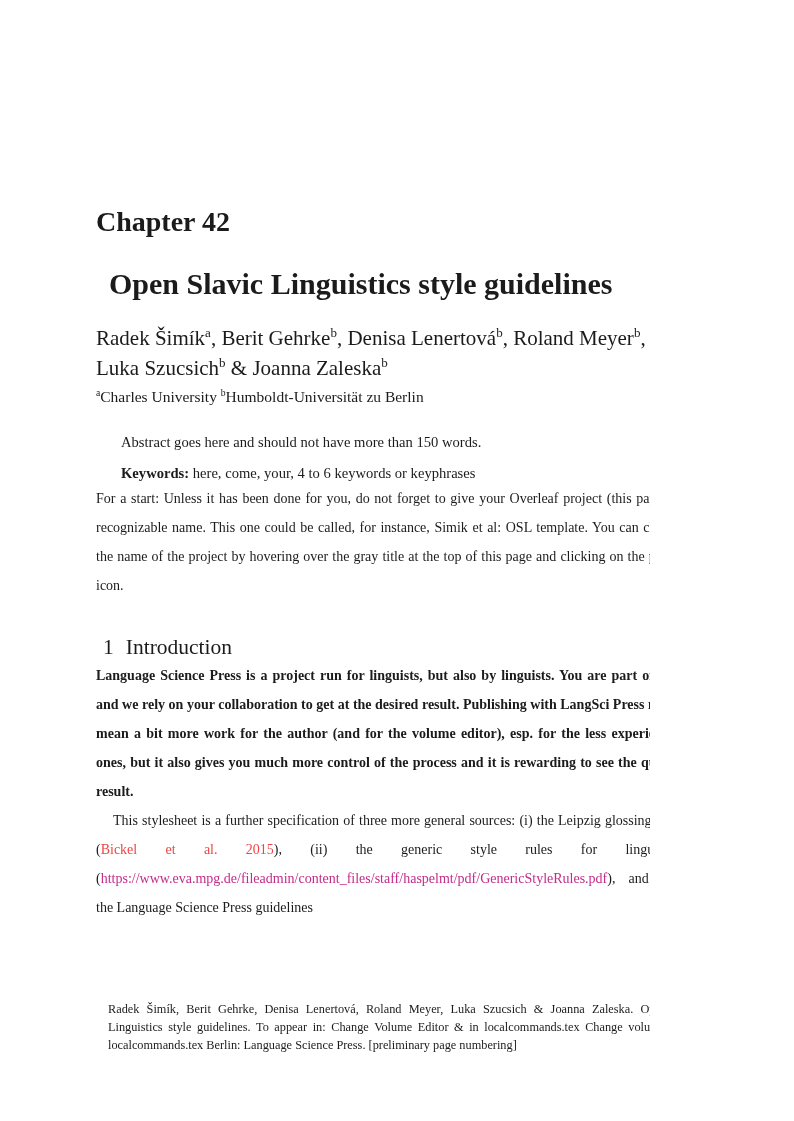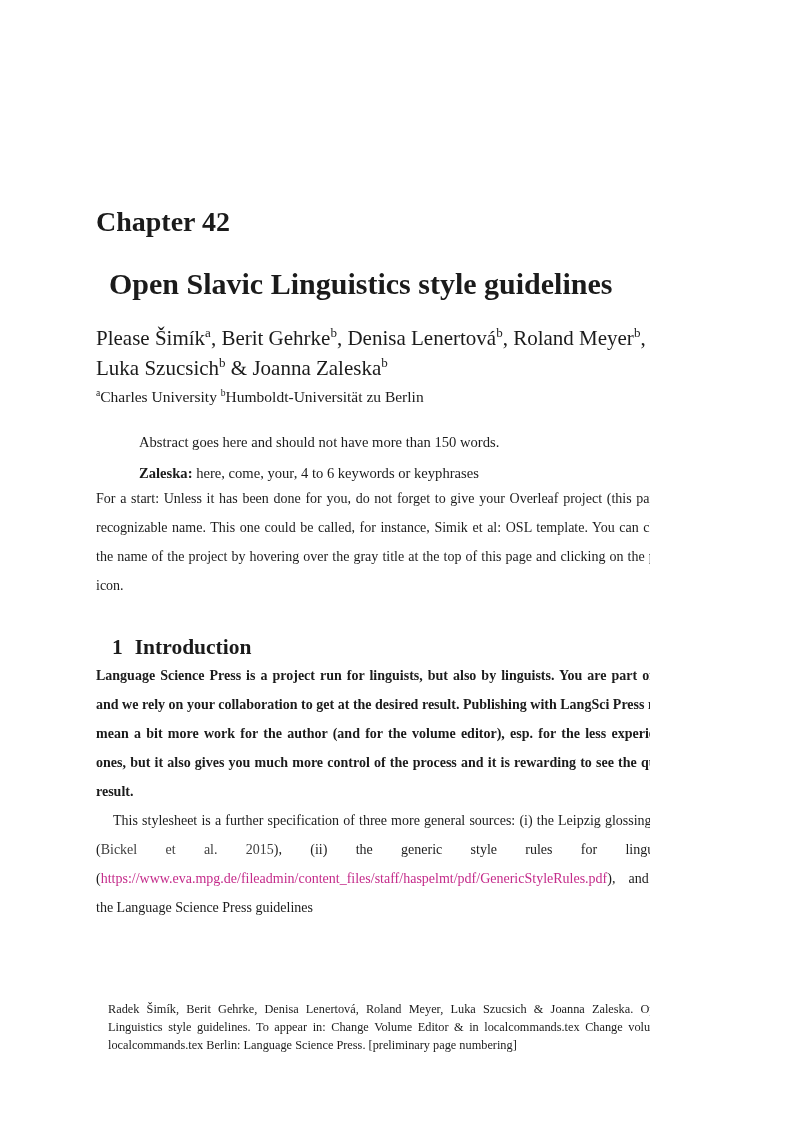--- a/index.html
+++ b/index.html
@@ -41,48 +41,48 @@
   }
   .authors sup, .affiliation sup {
     font-size: 62%;
     line-height: 0;
   }
   .affiliation {
     font-size: 15.5px;
     margin-top: 5px;
   }
   .abstract-block {
-    margin: 26px 30px 0 43px;
+    margin: 26px 30px 0 25px;
     font-size: 14.6px;
     line-height: 1.5;
   }
   .keywords-line {
     margin-top: 9px;
   }
   .kw-label {
     font-weight: bold;
   }
   p.body-par {
     font-size: 14px;
     line-height: 29px;
     text-align: justify;
     margin: 0;
   }
   .p-start { margin-top: 21px; }
   .section-heading {
     font-size: 21.5px;
-    font-weight: bold;
-    margin: 35px 0 0 16px;
+    font-weight: normal;
+    margin: 35px 0 0 7px;
     line-height: 1.2;
   }
   .sec-num { margin-right: 12px; }
   .p-intro { margin-top: 23px; font-weight: bold; }
   .p-indent { text-indent: 17px; }
   .citation {
-    color: #404040;
+    color: #ef4444;
     text-decoration: none;
     cursor: pointer;
   }
   .url-link {
     color: #c42b8a;
     text-decoration: none;
     cursor: pointer;
     overflow-wrap: anywhere;
   }
   .page-footer {
@@ -98,27 +98,27 @@
 </head>
 <body>
 
 <div class="page">
   <div class="content">
 
     <h1 class="chapter-label">Chapter 42</h1>
 
     <h1 class="paper-title">Open Slavic Linguistics style guidelines</h1>
 
-    <div class="authors"><span><span>Please Šimík</span><sup>a</sup></span><span><span>, Berit Gehrke</span><sup>b</sup></span><span><span>, Denisa Lenertová</span><sup>b</sup></span><span><span>, Roland Meyer</span><sup>b</sup></span><span><span>, Luka Szucsich</span><sup>b</sup></span><span><span> &amp; Joanna Zaleska</span><sup>b</sup></span></div>
+    <div class="authors"><span><span>Radek Šimík</span><sup>a</sup></span><span><span>, Berit Gehrke</span><sup>b</sup></span><span><span>, Denisa Lenertová</span><sup>b</sup></span><span><span>, Roland Meyer</span><sup>b</sup></span><span><span>, Luka Szucsich</span><sup>b</sup></span><span><span> &amp; Joanna Zaleska</span><sup>b</sup></span></div>
 
     <div class="affiliation"><span><sup>a</sup><span>Charles University </span></span><span><sup>b</sup><span>Humboldt-Universität zu Berlin</span></span></div>
 
     <div class="abstract-block">
       <div>Abstract goes here and should not have more than 150 words.</div>
-      <div class="keywords-line"><span class="kw-label">Zaleska:</span><span> here, come, your, 4 to 6 keywords or keyphrases</span></div>
+      <div class="keywords-line"><span class="kw-label">Keywords:</span><span> here, come, your, 4 to 6 keywords or keyphrases</span></div>
     </div>
 
     <p class="body-par p-start">For a start: Unless it has been done for you, do not forget to give your Overleaf project (this paper) a recognizable name. This one could be called, for instance, Simik et al: OSL template. You can change the name of the project by hovering over the gray title at the top of this page and clicking on the pencil icon.</p>
 
     <h2 class="section-heading"><span class="sec-num">1</span><span>Introduction</span></h2>
 
     <p class="body-par p-intro">Language Science Press is a project run for linguists, but also by linguists. You are part of that and we rely on your collaboration to get at the desired result. Publishing with LangSci Press might mean a bit more work for the author (and for the volume editor), esp. for the less experienced ones, but it also gives you much more control of the process and it is rewarding to see the quality result.</p>
 
 
     <p class="body-par p-indent"><span>This stylesheet is a further specification of three more general sources: (i) the Leipzig glossing rules (</span><a class="citation">Bickel et al. 2015</a><span>), (ii) the generic style rules for linguistics (</span><a class="url-link">https://www.eva.mpg.de/fileadmin/content_files/staff/haspelmt/pdf/GenericStyleRules.pdf</a><span>), and (iii) the Language Science Press guidelines</span></p>

